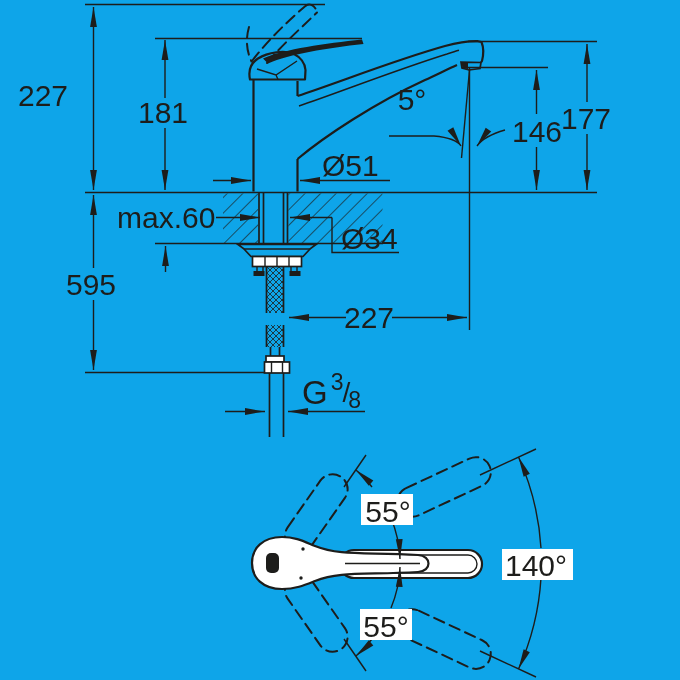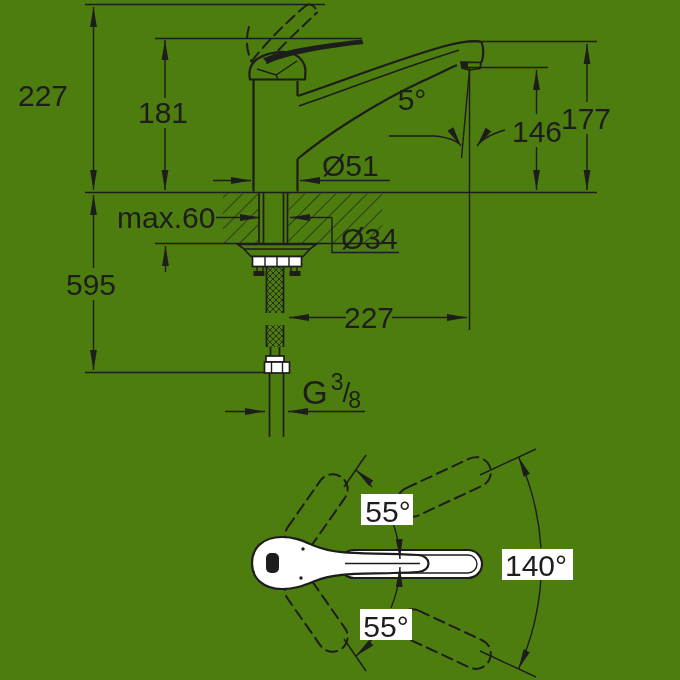--- a/index.html
+++ b/index.html
@@ -1,16 +1,16 @@
 <!DOCTYPE html>
 <html><head>
 <meta charset="utf-8">
 <style>
   html,body{margin:0;padding:0;background:#ffffff;}
-  #stage{position:relative;width:680px;height:680px;background:#4d7c0f;overflow:hidden;}
+  #stage{position:relative;width:680px;height:680px;background:#0ea5e9;overflow:hidden;}
   svg{display:block;}
   .ln{stroke:#1d1d1b;fill:none;stroke-linecap:butt;}
   .thick{stroke-width:2.2;stroke-linejoin:round;}
   .mid{stroke-width:1.7;}
   .thin{stroke-width:1.4;}
   .dash{stroke-width:2;stroke-dasharray:11 6;stroke-linecap:round;}
   .fillink{fill:#1d1d1b;stroke:none;}
   .white{fill:#ffffff;stroke:#1d1d1b;}
   text{font-family:"Liberation Sans","DejaVu Sans",sans-serif;fill:#1d1d1b;}
   .t30{font-size:30px;}

